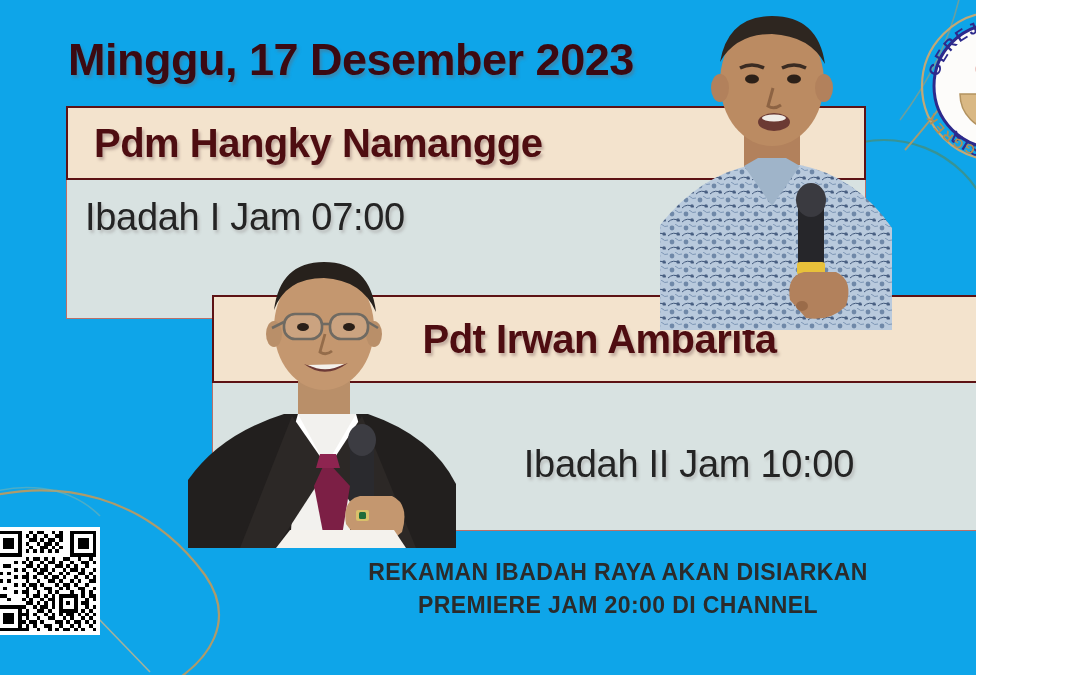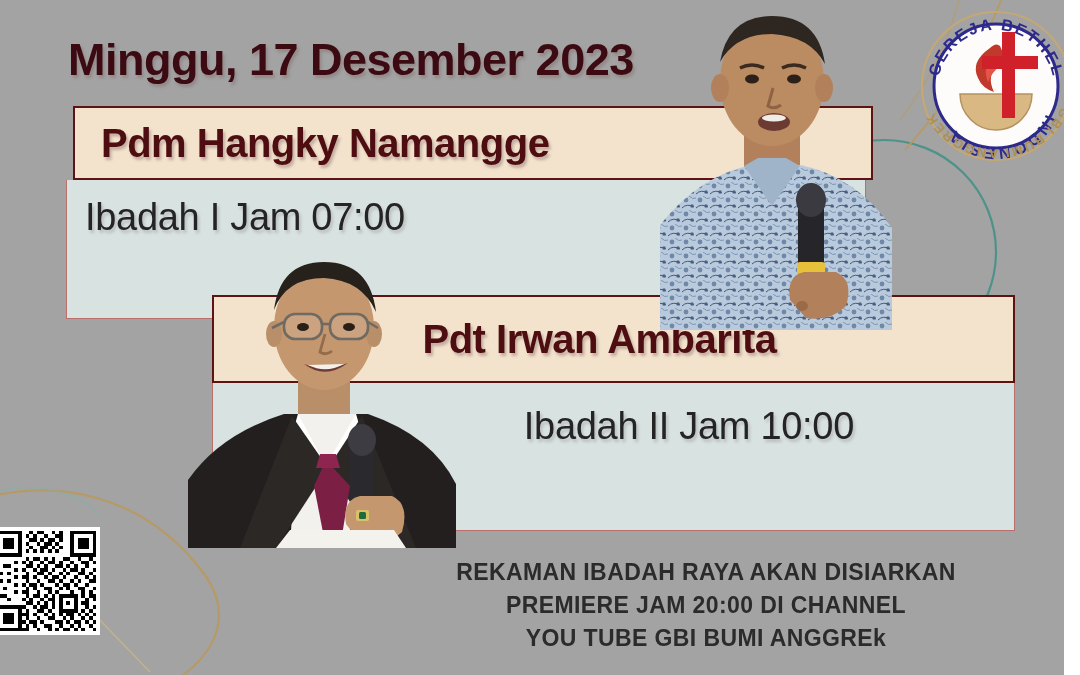--- a/index.html
+++ b/index.html
@@ -5,24 +5,24 @@
 <style>
   html, body {
     margin: 0;
     padding: 0;
     background: #ffffff;
   }
   * { box-sizing: border-box; }
 
   .poster {
     position: relative;
-    width: 1064px;
+    width: 976px;
     height: 675px;
     overflow: hidden;
-    background: #a3a3a3;
+    background: #0ea5e9;
     font-family: "Liberation Sans", "DejaVu Sans", sans-serif;
   }
 
   .deco-svg {
     position: absolute;
     left: 0; top: 0;
     width: 1080px;
     height: 675px;
   }
 
@@ -71,31 +71,31 @@
     font-weight: normal;
     color: #242424;
     letter-spacing: -0.3px;
     text-shadow: 2px 3px 3px rgba(120,110,110,0.30);
     white-space: nowrap;
     width: 100%;
   }
 
   
   #card-one { left: 66px; top: 106px; width: 800px; height: 213px; }
-  #card-one .card-header { width: 800px; margin-left: 7px; }
+  #card-one .card-header { width: 800px; }
   #card-one .card-header .name { padding-left: 26px; text-align: left; }
   #card-one .card-body { width: 800px; height: 139px; padding-top: 16px; }
   #card-one .card-body .time { padding-left: 18px; text-align: left; }
 
   
   #card-two { left: 212px; top: 295px; width: 803px; height: 236px; }
   #card-two .card-header { width: 803px; height: 88px; }
   #card-two .card-header .name { padding-right: 28px; text-align: center; }
   #card-two .card-body { width: 803px; height: 148px; padding-top: 22px; }
-  #card-two .card-body .time { padding-right: 160px; text-align: right; }
+  #card-two .card-body .time { padding-right: 160px; text-align: right; margin-top: 38px; }
 
   
   .photo { position: absolute; }
 
   
   #photo-hangky {
     left: 640px; top: 0px; width: 280px; height: 330px;
     z-index: 20;
   }
   
@@ -352,16 +352,15 @@
         <path d="M8 25h1v1h-1zM10 25h2v1h-2zM13 25h1v1h-1zM17 25h2v1h-2zM20 25h1v1h-1zM22 25h2v1h-2zM25 25h1v1h-1zM27 25h1v1h-1z"></path>
         <path d="M9 26h1v1h-1zM11 26h1v1h-1zM14 26h2v1h-2zM18 26h1v1h-1zM21 26h1v1h-1zM23 26h1v1h-1zM26 26h1v1h-1z"></path>
         <path d="M8 27h2v1h-2zM12 27h1v1h-1zM15 27h1v1h-1zM17 27h1v1h-1zM19 27h2v1h-2zM22 27h1v1h-1zM24 27h1v1h-1zM27 27h1v1h-1z"></path>
       </g>
     </svg>
   </div>
 
   <div class="broadcast">
     <div>REKAMAN IBADAH RAYA AKAN DISIARKAN</div>
     <div>PREMIERE JAM 20:00 DI CHANNEL</div>
-    <div>YOU TUBE GBI BUMI ANGGREk</div>
   </div>
 
 </div>
 
 </body></html>

